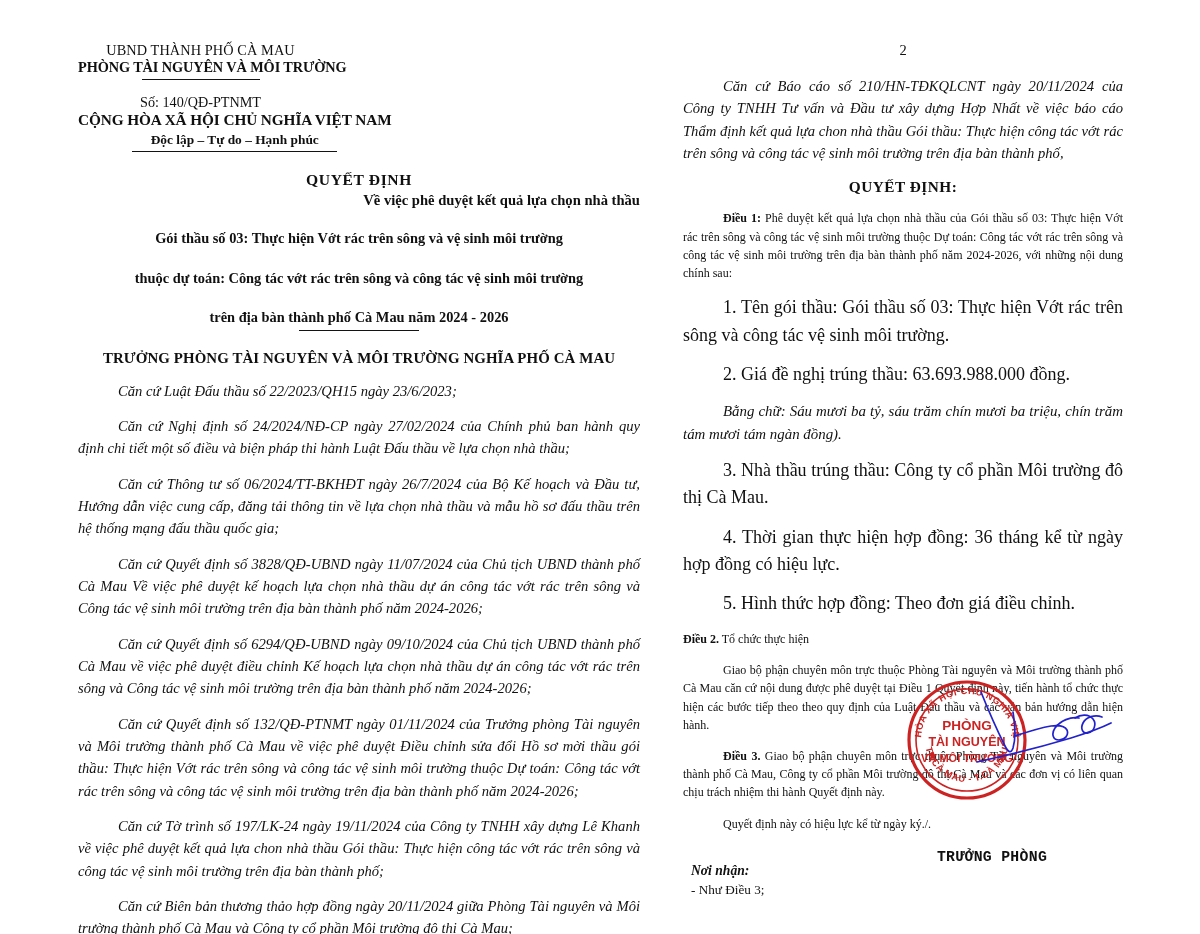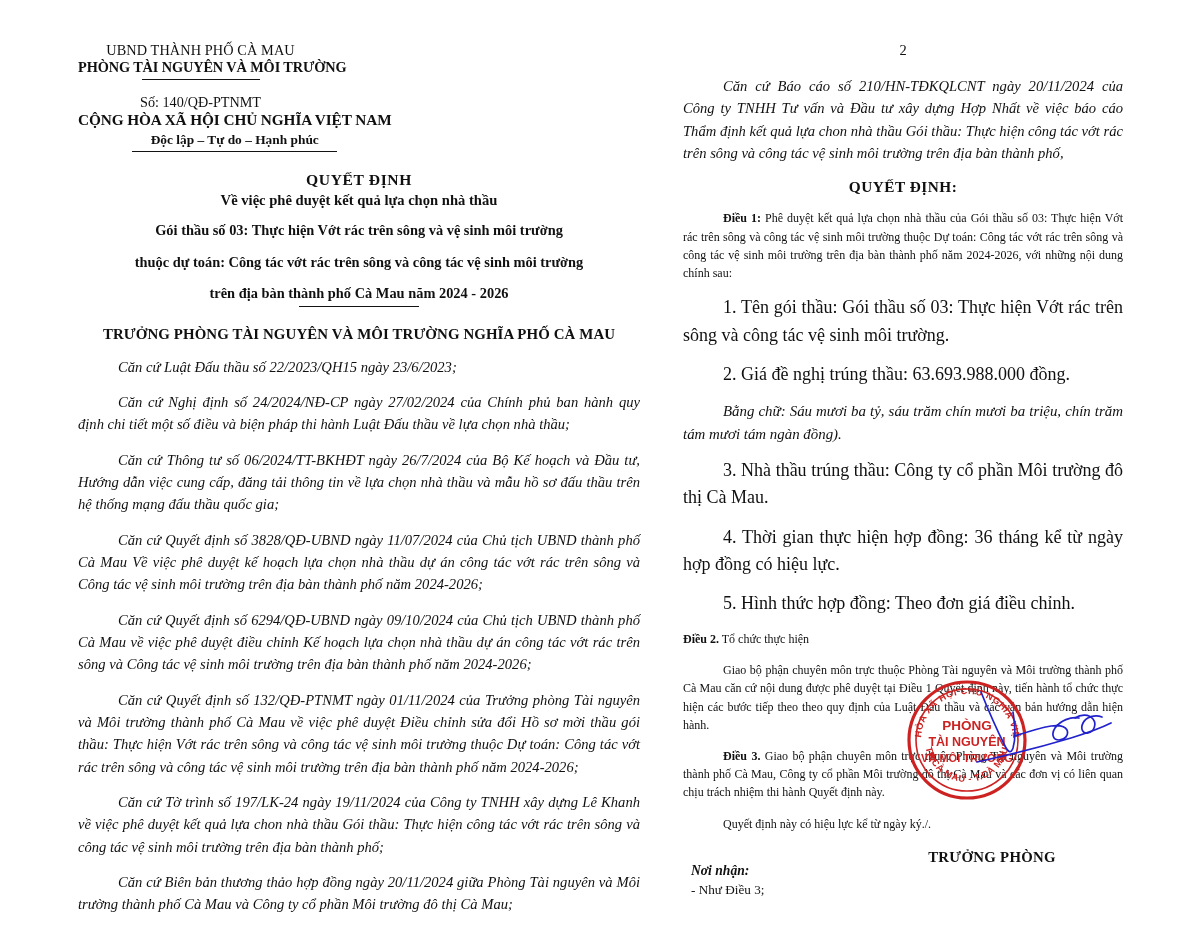--- a/index.html
+++ b/index.html
@@ -101,25 +101,26 @@
   }
   .t-quyetdinh {
     font-size: 15.6px;
     font-weight: bold;
     letter-spacing: .6px;
   }
   .t-sub {
     font-size: 14.6px;
     font-weight: bold;
     margin-top: 3px;
+    text-align: right;
   }
   .t-line {
     font-size: 14.4px;
     font-weight: bold;
-    margin-top: 12px;
+    margin-top: 20px;
     line-height: 1.36;
   }
   .t-underline-wrap {
     display: inline-block;
     position: relative;
   }
   .t-underline-wrap::after {
     content: "";
     position: absolute;
     left: 50%;
@@ -214,20 +215,21 @@
     position: absolute;
     right: 6px;
     top: -14px;
     width: 250px;
     text-align: center;
   }
   .sig-role {
     font-size: 14.8px;
     font-weight: bold;
     letter-spacing: .3px;
+    font-family: Liberation Mono, monospace;
   }
 
   
   .seal {
     position: absolute;
     left: 905px;
     top: 678px;
     width: 124px;
     height: 124px;
     pointer-events: none;

